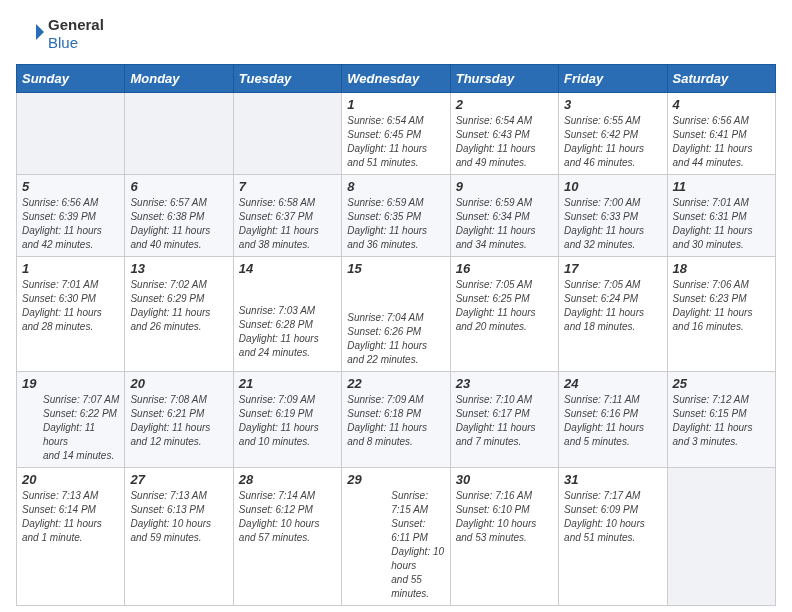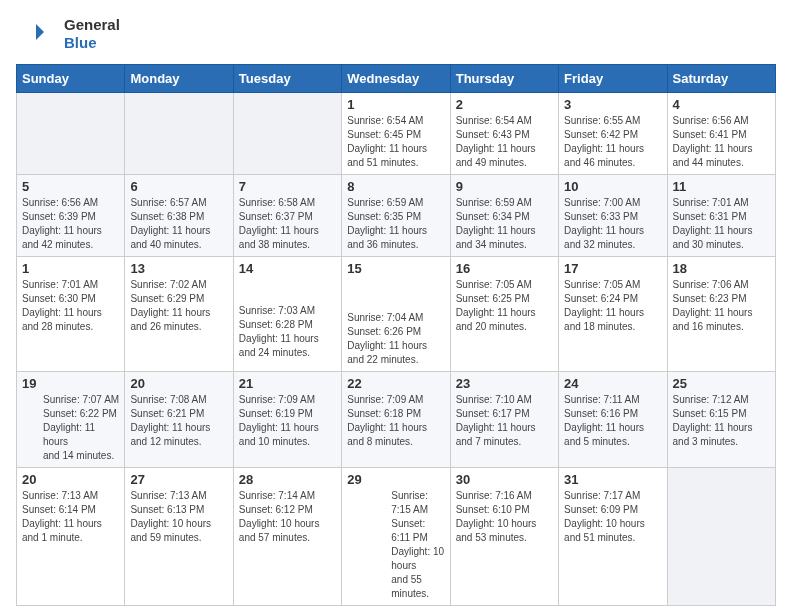--- a/index.html
+++ b/index.html
@@ -12,38 +12,39 @@
     }
     .header {
       display: flex;
       justify-content: space-between;
       align-items: flex-start;
       margin-bottom: 12px;
     }
     .logo {
       display: flex;
       align-items: center;
-      gap: 20px;
+      gap: 4px;
     }
     .title-block {
       text-align: right;
     }
     .month-title {
       font-size: 36px;
       font-weight: normal;
       color: #333;
     }
     .location-title {
       font-size: 16px;
       color: #555;
     }
     table {
       width: 100%;
       border-collapse: collapse;
       table-layout: fixed;
+      font-style: italic;
     }
     thead tr th {
       background-color: #2a6db5;
       color: #fff;
       text-align: left;
       padding: 6px 5px;
       font-size: 13px;
       font-weight: bold;
       border: 1px solid #1a5a9a;
     }
@@ -79,21 +80,21 @@
 <body>
 
 <div class="header">
   <div class="logo">
     <svg width="28" height="28" viewBox="0 0 28 28" xmlns="http://www.w3.org/2000/svg">
       <rect x="0" y="0" width="28" height="28" fill="none"></rect>
       <polygon points="20,4 28,12 20,20" fill="#2a6db5"></polygon>
     </svg>
     <div>
       <span style="font-size:15px;font-weight:bold;color:#333;">General</span><br>
-      <span style="font-size:15px;font-weight:bold;color:#2a6db5;">Blue</span>
+      <span style="font-size:15px;font-weight:normal;color:#2a6db5;">Blue</span>
     </div>
   </div>
   <div class="title-block">
     <div class="month-title"></div>
     <div class="location-title"></div>
   </div>
 </div>
 
 <table>
   <thead>

